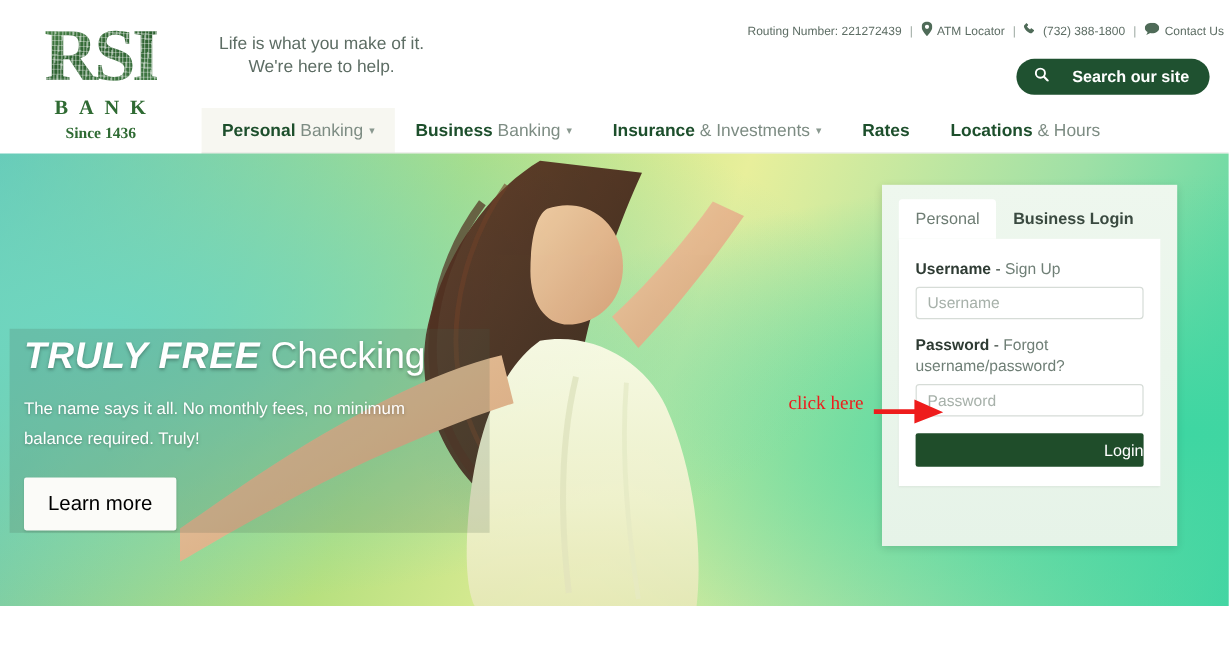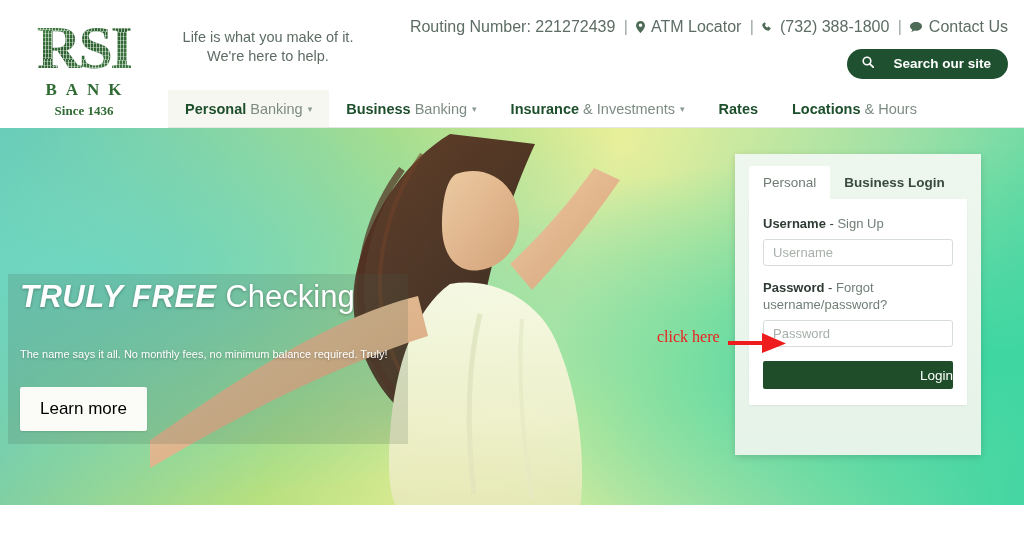--- a/index.html
+++ b/index.html
@@ -42,22 +42,22 @@
     color: #2f6b33; margin-top: 3px;
   }
 
   .tagline {
     position: absolute; left: 168px; top: 28px; width: 200px;
     text-align: center; color: #5d6d64;
     font-size: 14.5px; line-height: 19px;
   }
 
   .topbar {
-    position: absolute; right: 16px; top: 18px;
-    font-size: 16px; color: #5d6d64; white-space: nowrap;
+    position: absolute; right: 4px; top: 18px;
+    font-size: 10px; color: #5d6d64; white-space: nowrap;
   }
   .topbar a { color: #5d6d64; text-decoration: none; }
   .topbar .sep { color: #9aa79f; margin: 0 4px; }
   .pin-ic, .ph-ic, .chat-ic { display:inline-block; vertical-align:-1px; margin-right:2px; }
 
   .search-btn {
     position: absolute; right: 16px; top: 49px;
     background: #1f5130; color: #fff;
     border: none; border-radius: 18px;
     padding: 7px 17px 8px 15px;
@@ -103,21 +103,21 @@
   }
   .hero-inner { position: absolute; left: 20px; top: 150px; width: 400px; }
   .hero-h1 {
     font-size: 31px; color: #ffffff; line-height: 38px;
     text-shadow: 0 1px 3px rgba(0,0,0,.3);
     white-space: nowrap;
   }
   .hero-h1 .em { font-style: italic; font-weight: bold; letter-spacing: .5px; }
   .hero-h1 .rest { font-weight: normal; }
   .hero-sub {
-    margin-top: 26px; font-size: 11px; color: #ffffff; line-height: 25px;
+    margin-top: 12px; font-size: 14px; color: #ffffff; line-height: 25px;
     text-shadow: 0 1px 3px rgba(0,0,0,.28); width: 370px;
   }
   .learn-btn {
     display: inline-block; margin-top: 20px;
     background: #fbfbf8; color: #000000;
     border: none; border-radius: 2px;
     padding: 12px 20px; font-size: 17px;
     font-family: "Liberation Sans", sans-serif;
     cursor: pointer; box-shadow: 0 1px 2px rgba(0,0,0,.12);
   }

